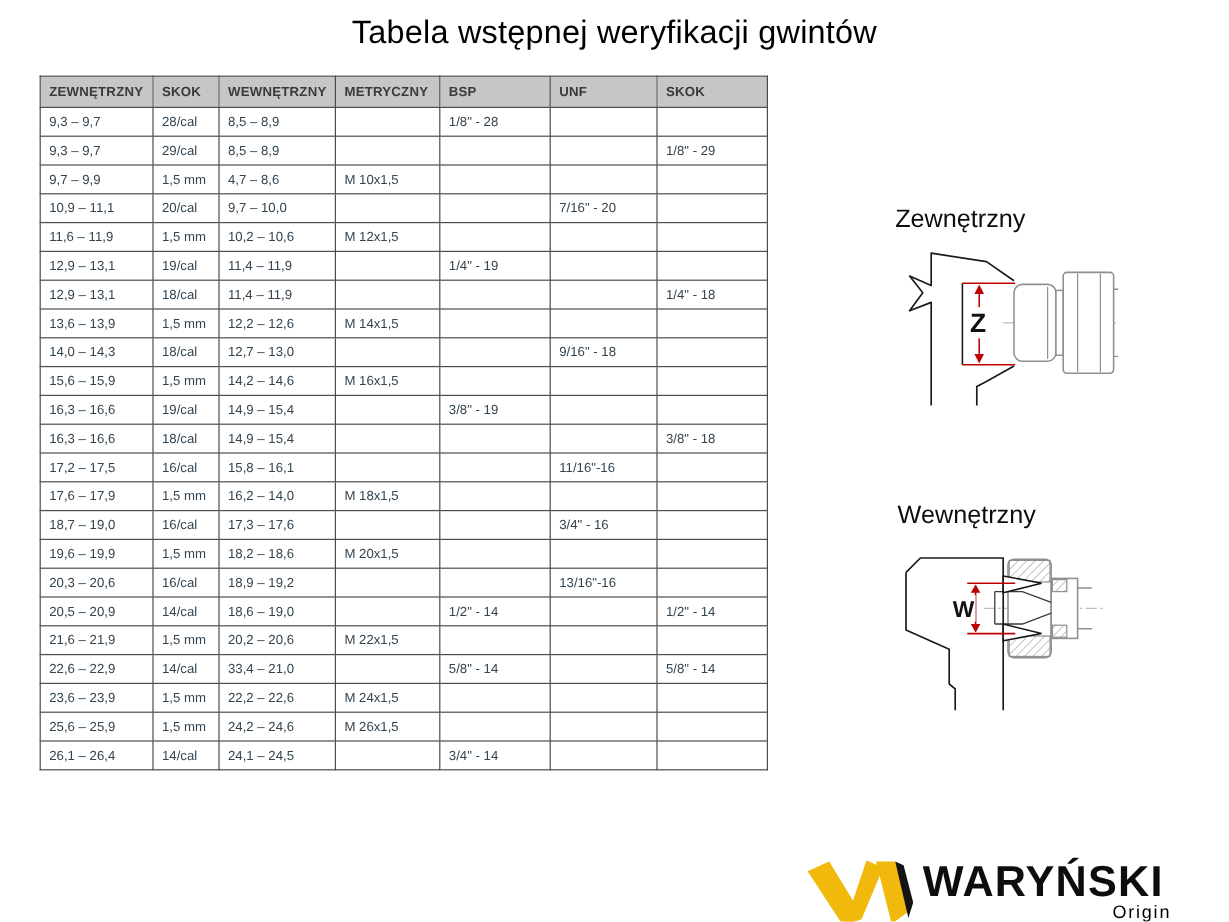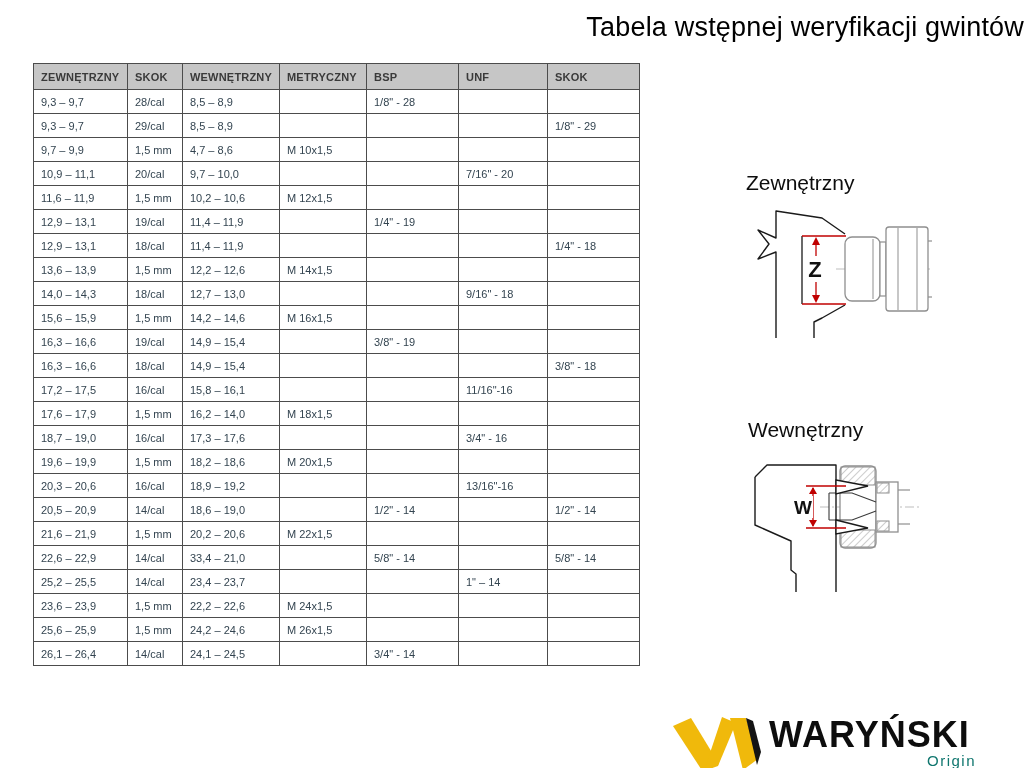--- a/index.html
+++ b/index.html
@@ -1,21 +1,21 @@
 <!DOCTYPE html>
 <html><head>
 <meta charset="utf-8">
 <style>
   html,body{margin:0;padding:0;}
   body{
     width:1024px;height:768px;position:relative;background:#ffffff;
     font-family:"Liberation Sans","DejaVu Sans",sans-serif;overflow:hidden;
   }
   .page-title{
-    position:absolute;left:0;top:12px;width:1024px;text-align:right;
+    position:absolute;left:0;top:12px;width:1024px;text-align:center;
     font-size:27px;color:#000;letter-spacing:.2px;
   }
   
   .tbl-wrap{position:absolute;left:33px;top:63px;}
   table.threads{border-collapse:collapse;table-layout:fixed;}
   table.threads th,table.threads td{
     border:1px solid #4c4c4c;
     font-size:11px;
     padding:0 2px 0 7px;
     text-align:left;
@@ -31,21 +31,21 @@
   .diag-label{position:absolute;font-size:21px;color:#0d0d0d;}
   .diag{position:absolute;}
   
   .logo{position:absolute;left:673px;top:708px;width:305px;height:78px;}
   .logo-mark{position:absolute;left:0;top:6px;}
   .logo-brand{
     position:absolute;left:96px;top:6px;font-size:36px;font-weight:bold;
     color:#0d0d0d;letter-spacing:1px;white-space:nowrap;
   }
   .logo-origin{
-    position:absolute;right:2px;top:44px;font-size:15px;color:#0f766e;
+    position:absolute;right:2px;top:44px;font-size:15px;color:#000000;
     letter-spacing:1.5px;
   }
 </style>
 </head>
 <body>
 
 <div class="page-title">Tabela wstępnej weryfikacji gwintów</div>
 
 <div class="tbl-wrap">
   <table class="threads">
@@ -244,29 +244,20 @@
         <tr>
           <td>22,6 – 22,9</td>
           <td>14/cal</td>
           <td>33,4 – 21,0</td>
           <td></td>
           <td>5/8" - 14</td>
           <td></td>
           <td>5/8" - 14</td>
         </tr>
         <tr>
-          <td>25,2 – 25,5</td>
-          <td>14/cal</td>
-          <td>23,4 – 23,7</td>
-          <td></td>
-          <td></td>
-          <td>1" – 14</td>
-          <td></td>
-        </tr>
-        <tr>
           <td>23,6 – 23,9</td>
           <td>1,5 mm</td>
           <td>22,2 – 22,6</td>
           <td>M 24x1,5</td>
           <td></td>
           <td></td>
           <td></td>
         </tr>
         <tr>
           <td>25,6 – 25,9</td>

